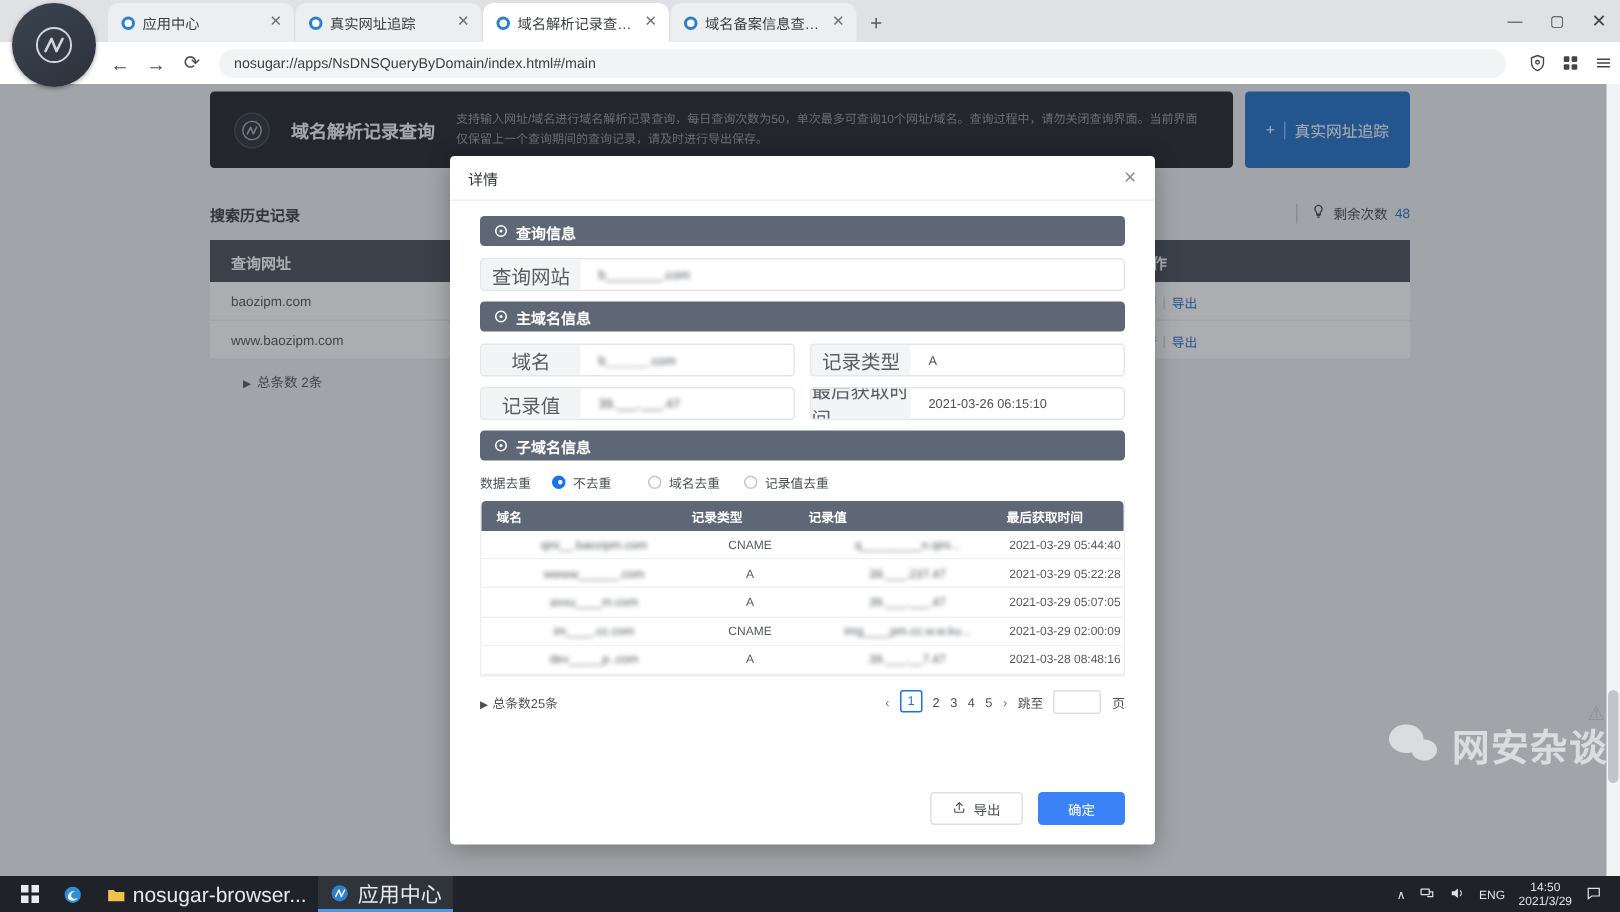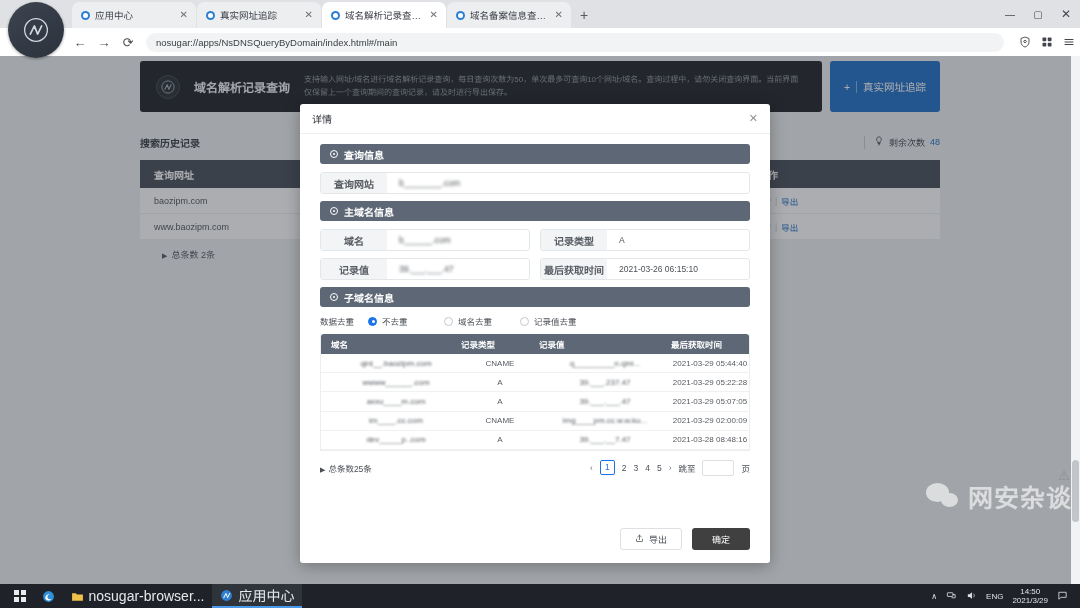--- a/index.html
+++ b/index.html
@@ -162,32 +162,32 @@
   }
 
   .field-row { display: flex; gap: 10px; margin-bottom: 7px; }
   .field {
     flex: 1 1 0; height: 22px; border: 1px solid #e4e7ea; border-radius: 3px;
     display: flex; align-items: center; overflow: hidden; background: #fff;
   }
   .field .fl {
     width: 66px; flex: 0 0 auto; height: 100%; background: #f3f4f6;
     display: flex; align-items: center; justify-content: center;
-    font-size: 10px; color: #585d63; font-weight: bold;
+    font-size: 13px; color: #585d63;
   }
   .field .fv {
     flex: 1 1 auto; padding-left: 12px; font-size: 8.5px; color: #4c5158;
     white-space: nowrap; overflow: hidden;
   }
   .field .fv.blur { filter: blur(1.4px); }
   .field.full { flex: 1 1 100%; }
 
   .dedup-row { display: flex; align-items: center; gap: 0; margin: 6px 0 7px 0; font-size: 8.5px; color: #4b5057;}
   .dedup-row .dl { margin-right: 14px; }
-  .radio { display: flex; align-items: center; gap: 5px; width: 76px; }
+  .radio { display: flex; align-items: center; gap: 5px; width: 64px; }
   .radio .rd {
     width: 9px; height: 9px; border-radius: 50%; border: 1px solid #c3c8cd; background: #fff;
     position: relative; flex: 0 0 auto;
   }
   .radio.on .rd { border-color: #1a73e8; background: #1a73e8; }
   .radio.on .rd::after {
     content: ""; position: absolute; left: 2.5px; top: 2.5px; width: 3px; height: 3px;
     border-radius: 50%; background: #fff;
   }
 
@@ -221,21 +221,21 @@
 
   .modal-foot {
     flex: 0 0 auto; height: 42px; display: flex; align-items: center; justify-content: flex-end;
     gap: 10px; padding: 0 20px 6px 0;
   }
   .btn {
     height: 22px; border-radius: 3px; font-size: 9px; display: flex; align-items: center;
     justify-content: center; gap: 5px; padding: 0 14px;
   }
   .btn.ghost { background: #fff; border: 1px solid #dcdfe3; color: #4b5057; }
-  .btn.primary { background: #404040; color: #fff; padding: 0 20px; }
+  .btn.primary { background: #3b82f6; color: #fff; padding: 0 20px; }
   .btn svg { width: 9px; height: 9px; }
 
   
   .warn-ico {
     position: absolute; right: 10px; top: 468px; color: #8b9097; font-size: 13px;
   }
   .right-scroll {
     position: absolute; right: 0; top: 56px; width: 9px; height: 528px; background: #f2f3f4;
   }
   .right-scroll .thumb { position: absolute; top: 404px; left: 1px; width: 7px; height: 62px;

